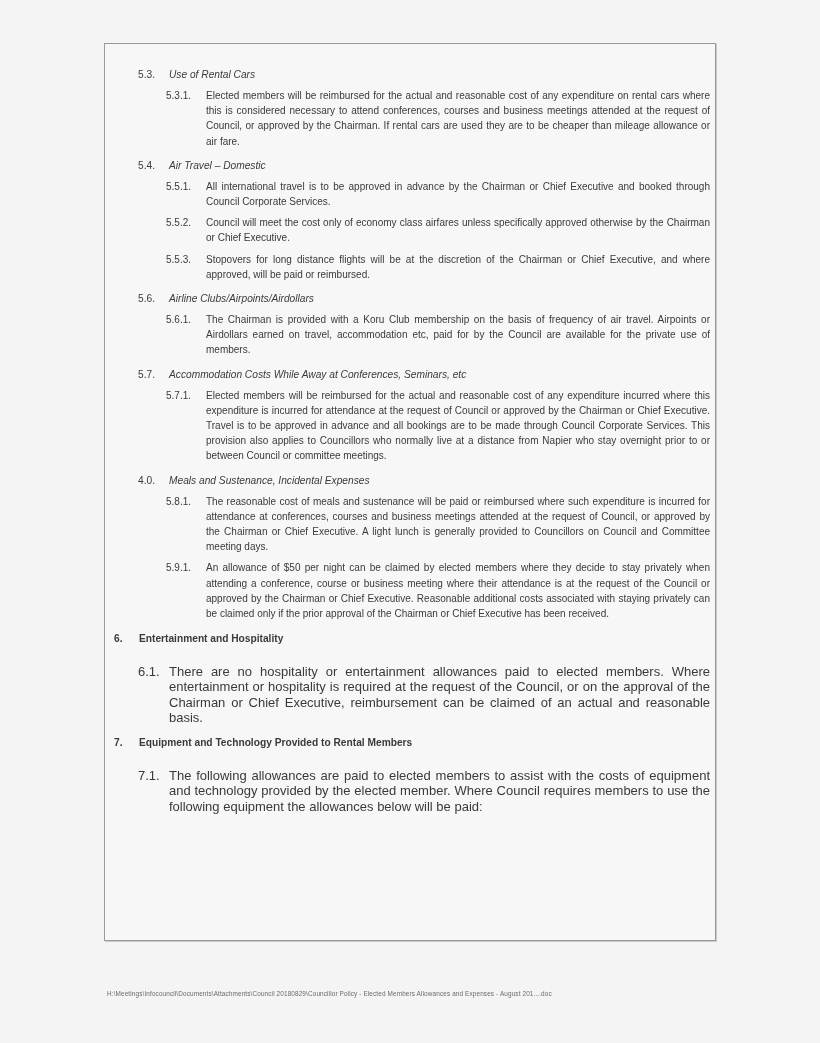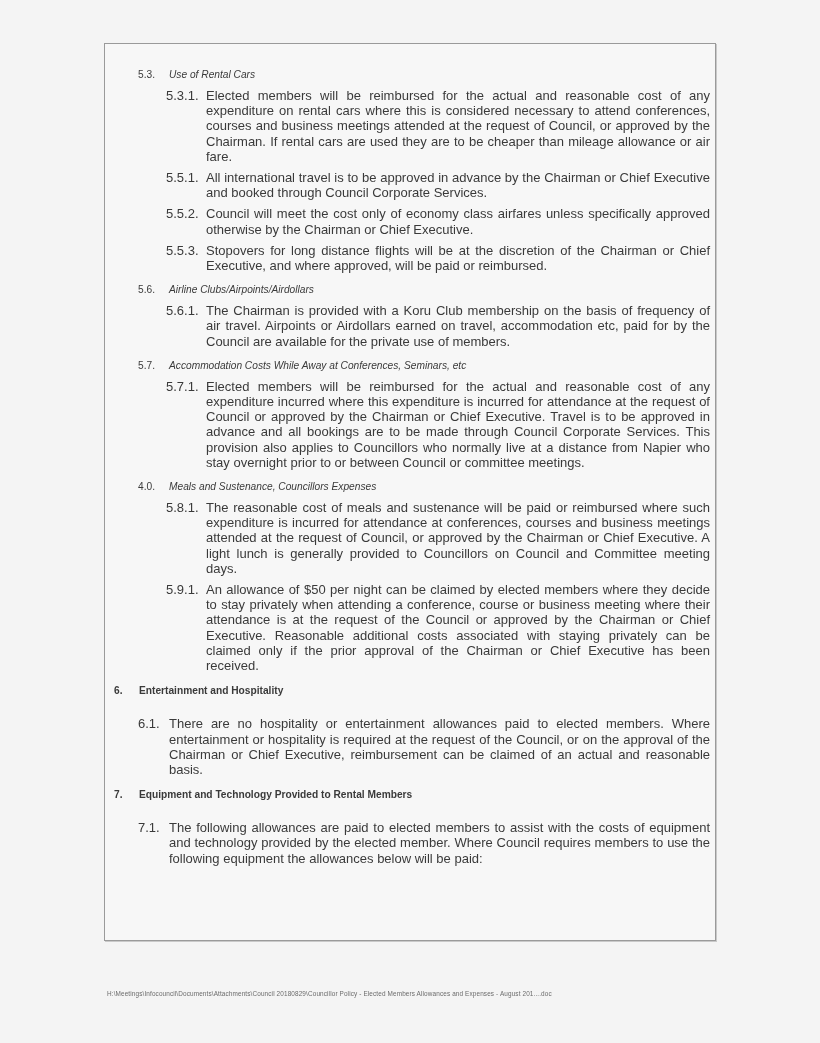--- a/index.html
+++ b/index.html
@@ -97,21 +97,21 @@
     font-size: 13px;
     line-height: 15.2px;
   }
   .lvl2p .num { width: 31px; }
 
   
   .lvl3p {
     margin-left: 53px;
     margin-top: 6px;
     margin-bottom: 2px;
-    font-size: 13px;
+    font-size: 10px;
     line-height: 15.2px;
   }
   .lvl3p .num { width: 40px; }
 
   
   .footer-path {
     position: absolute;
     left: 107px;
     top: 989px;
     width: 640px;
@@ -131,20 +131,24 @@
     <div class="page-body" id="doc-body">
 
     <div class="row lvl2h">
           <div class="num">5.3.</div>
           <div class="txt">Use of Rental Cars</div>
         </div>
         <div class="row lvl3p">
           <div class="num">5.3.1.</div>
           <div class="txt">Elected members will be reimbursed for the actual and reasonable cost of any expenditure on rental cars where this is considered necessary to attend conferences, courses and business meetings attended at the request of Council, or approved by the Chairman. If rental cars are used they are to be cheaper than mileage allowance or air fare.</div>
         </div>
+        <div class="row lvl2h">
+          <div class="num">5.4.</div>
+          <div class="txt">Air Travel – Domestic</div>
+        </div>
         <div class="row lvl3p">
           <div class="num">5.5.1.</div>
           <div class="txt">All international travel is to be approved in advance by the Chairman or Chief Executive and booked through Council Corporate Services.</div>
         </div>
         <div class="row lvl3p">
           <div class="num">5.5.2.</div>
           <div class="txt">Council will meet the cost only of economy class airfares unless specifically approved otherwise by the Chairman or Chief Executive.</div>
         </div>
         <div class="row lvl3p">
           <div class="num">5.5.3.</div>
@@ -161,21 +165,21 @@
         <div class="row lvl2h">
           <div class="num">5.7.</div>
           <div class="txt">Accommodation Costs While Away at Conferences, Seminars, etc</div>
         </div>
         <div class="row lvl3p">
           <div class="num">5.7.1.</div>
           <div class="txt">Elected members will be reimbursed for the actual and reasonable cost of any expenditure incurred where this expenditure is incurred for attendance at the request of Council or approved by the Chairman or Chief Executive. Travel is to be approved in advance and all bookings are to be made through Council Corporate Services. This provision also applies to Councillors who normally live at a distance from Napier who stay overnight prior to or between Council or committee meetings.</div>
         </div>
         <div class="row lvl2h">
           <div class="num">4.0.</div>
-          <div class="txt">Meals and Sustenance, Councillors Expenses</div>
+          <div class="txt">Meals and Sustenance, Incidental Expenses</div>
         </div>
         <div class="row lvl3p">
           <div class="num">5.8.1.</div>
           <div class="txt">The reasonable cost of meals and sustenance will be paid or reimbursed where such expenditure is incurred for attendance at conferences, courses and business meetings attended at the request of Council, or approved by the Chairman or Chief Executive. A light lunch is generally provided to Councillors on Council and Committee meeting days.</div>
         </div>
         <div class="row lvl3p">
           <div class="num">5.9.1.</div>
           <div class="txt">An allowance of $50 per night can be claimed by elected members where they decide to stay privately when attending a conference, course or business meeting where their attendance is at the request of the Council or approved by the Chairman or Chief Executive. Reasonable additional costs associated with staying privately can be claimed only if the prior approval of the Chairman or Chief Executive has been received.</div>
         </div>
         <div class="row lvl1">

